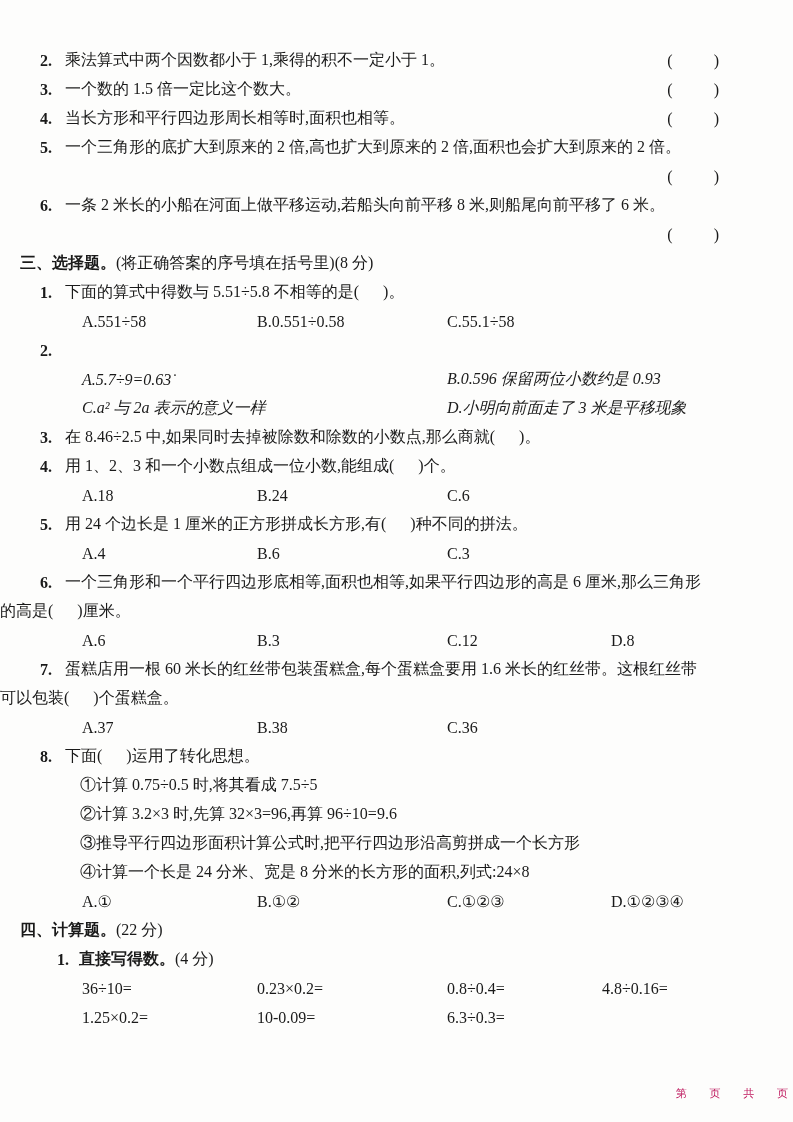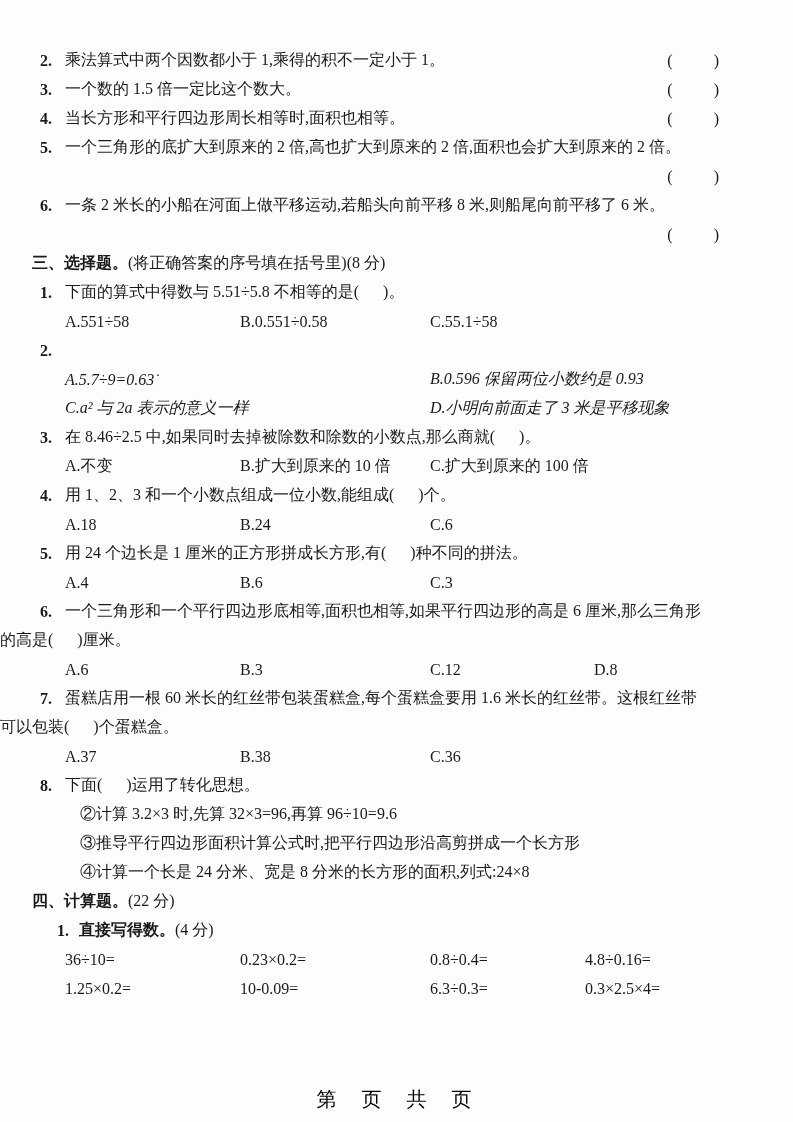--- a/index.html
+++ b/index.html
@@ -20,43 +20,43 @@
     align-items:center;
     white-space:pre;
   }
   .q{padding-left:40px;}
   .num{font-weight:700;flex:0 0 25px;}
   .jtxt{flex:0 1 auto;}
   .br-right{margin-left:auto;padding-right:73px;letter-spacing:1px;}
   .bracket-line{justify-content:flex-end;}
   .bracket-line .br-right{margin-left:0;}
   .cont{}
-  .sec{padding-left:20px;margin-left:12px;}
+  .sec{padding-left:20px;}
   .sec-title{font-weight:700;}
   .sec-sub{font-weight:400;}
   .boldline{font-weight:700;}
   .sub8{padding-left:80px;}
   .opts{
-    margin-left:65px;
+    margin-left:82px;
     display:grid;
     grid-template-columns:175px 190px 164px 1fr;
     height:29px;
     align-items:center;
     white-space:pre;
   }
   .opts.two{grid-template-columns:365px 1fr;font-style:italic;}
   .opts.calc{grid-template-columns:175px 190px 155px 1fr;}
   .footer{
     position:absolute;
     left:0;right:0;top:1086px;
-    text-align:center;
-    font-size:20px;
+    text-align:right;
+    font-size:11px;
     letter-spacing:5px;
     word-spacing:10px;
-    color:#000000;
+    color:#be185d;
   }
 </style>
 </head>
 <body>
 
 <div class="sheet">
   <div class="content">
 
     <div class="line q">
       <span class="num">2.</span><span class="jtxt">乘法算式中两个因数都小于 1,乘得的积不一定小于 1。</span><span class="br-right">(        )</span>
@@ -97,23 +97,20 @@
     <div class="opts two">
       <span>A.5.7÷9=0.63̇</span><span>B.0.596 保留两位小数约是 0.93</span>
     </div>
     <div class="opts two">
       <span>C.a² 与 2a 表示的意义一样</span><span>D.小明向前面走了 3 米是平移现象</span>
     </div>
 
     <div class="line q">
       <span class="num">3.</span><span>在 8.46÷2.5 中,如果同时去掉被除数和除数的小数点,那么商就(      )。</span>
     </div>
-    <div class="opts">
-      <span>A.不变</span><span>B.扩大到原来的 10 倍</span><span>C.扩大到原来的 100 倍</span>
-    </div>
 
     <div class="line q">
       <span class="num">4.</span><span>用 1、2、3 和一个小数点组成一位小数,能组成(      )个。</span>
     </div>
     <div class="opts">
       <span>A.18</span><span>B.24</span><span>C.6</span>
     </div>
 
     <div class="line q">
       <span class="num">5.</span><span>用 24 个边长是 1 厘米的正方形拼成长方形,有(      )种不同的拼法。</span>
@@ -139,38 +136,44 @@
       <span>可以包装(      )个蛋糕盒。</span>
     </div>
     <div class="opts">
       <span>A.37</span><span>B.38</span><span>C.36</span>
     </div>
 
     <div class="line q">
       <span class="num">8.</span><span>下面(      )运用了转化思想。</span>
     </div>
     <div class="line sub8">
+      <span>①计算 0.75÷0.5 时,将其看成 7.5÷5</span>
+    </div>
+    <div class="line sub8">
       <span>②计算 3.2×3 时,先算 32×3=96,再算 96÷10=9.6</span>
     </div>
     <div class="line sub8">
       <span>③推导平行四边形面积计算公式时,把平行四边形沿高剪拼成一个长方形</span>
     </div>
     <div class="line sub8">
       <span>④计算一个长是 24 分米、宽是 8 分米的长方形的面积,列式:24×8</span>
+    </div>
+    <div class="opts">
+      <span>A.①</span><span>B.①②</span><span>C.①②③</span><span>D.①②③④</span>
     </div>
 
     <div class="line sec">
       <span class="sec-title">四、计算题。</span><span class="sec-sub">(22 分)</span>
     </div>
     <div class="line" style="padding-left:57px;">
       <span class="boldline">1.</span><span class="boldline" style="padding-left:10px;">直接写得数。</span><span class="sec-sub">(4 分)</span>
     </div>
     <div class="opts calc">
       <span>36÷10=</span><span>0.23×0.2=</span><span>0.8÷0.4=</span><span>4.8÷0.16=</span>
     </div>
     <div class="opts calc">
-      <span>1.25×0.2=</span><span>10-0.09=</span><span>6.3÷0.3=</span><span>0.3×2.5×4=</span>
+      <span>1.25×0.2=</span><span>10-0.09=</span><span>6.3÷0.3=</span>
     </div>
 
   </div>
 
   <div class="footer">第 页 共 页</div>
 </div>
 
 </body></html>

